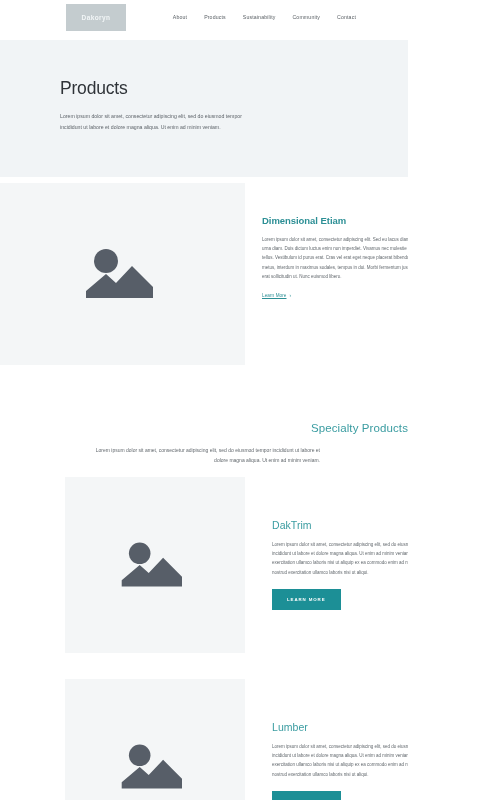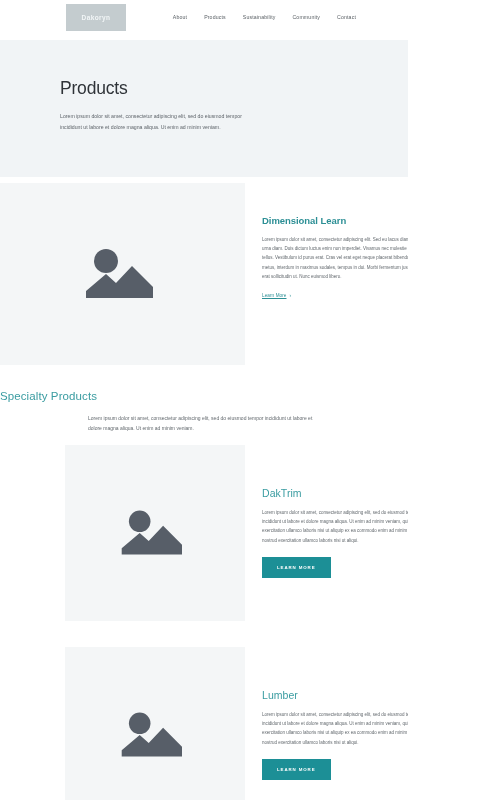--- a/index.html
+++ b/index.html
@@ -135,22 +135,23 @@
     cursor: pointer;
   }
   .learn-more-link .chev {
     text-decoration: none;
     display: inline-block;
     margin-left: 3px;
   }
 
   
   .specialty-head {
-    text-align: left;
+    text-align: right;
     padding-top: 8px;
+    margin-top: 32px;
   }
   .specialty-title {
     font-size: 11.5px;
     font-weight: 400;
     color: #3a9ca1;
     letter-spacing: 0.1px;
     margin-bottom: 11px;
   }
   .specialty-sub {
     font-size: 5px;
@@ -171,21 +172,21 @@
     top: 0;
     width: 180px;
     height: 176px;
     background: #f4f6f7;
     display: flex;
     align-items: center;
     justify-content: center;
   }
   .product-copy {
     position: absolute;
-    left: 262px;
+    left: 272px;
     top: 42px;
     width: 178px;
   }
   .product-name {
     font-size: 10.5px;
     font-weight: 400;
     color: #3a9ca1;
     margin-bottom: 9px;
     letter-spacing: 0.05px;
   }
@@ -233,21 +234,21 @@
   </section>
 
   <section class="lumber-section">
     <div class="lumber-image">
       <svg class="img-ph img-ph-md" viewBox="0 0 80 64">
         <circle cx="23" cy="19" r="12" fill="#575e68"></circle>
         <path d="M3 56 L3 49 L23 32 L33 41 L49 24 L70 45 L70 56 Z" fill="#575e68"></path>
       </svg>
     </div>
     <div class="lumber-copy">
-      <h2 class="product-title-teal">Dimensional Learn</h2>
+      <h2 class="product-title-teal">Dimensional Etiam</h2>
       <p class="product-body">Lorem ipsum dolor sit amet, consectetur adipiscing elit. Sed eu lacus diam. Ut venenatis urna diam. Duis dictum luctus enim non imperdiet. Vivamus nec molestie sapien, vel gravida tellus. Vestibulum id purus erat. Cras vel erat eget neque placerat bibendum. Etiam odio metus, interdum in maximus sodales, tempus in dui. Morbi fermentum justo est, non viverra erat sollicitudin ut. Nunc euismod libero.</p>
       <a class="learn-more-link"><span>Learn More</span><span class="chev">›</span></a>
     </div>
   </section>
 
   <section>
     <div class="specialty-head">
       <h2 class="specialty-title">Specialty Products</h2>
       <p class="specialty-sub">Lorem ipsum dolor sit amet, consectetur adipiscing elit, sed do eiusmod tempor incididunt ut labore et dolore magna aliqua. Ut enim ad minim veniam.</p>
     </div>

